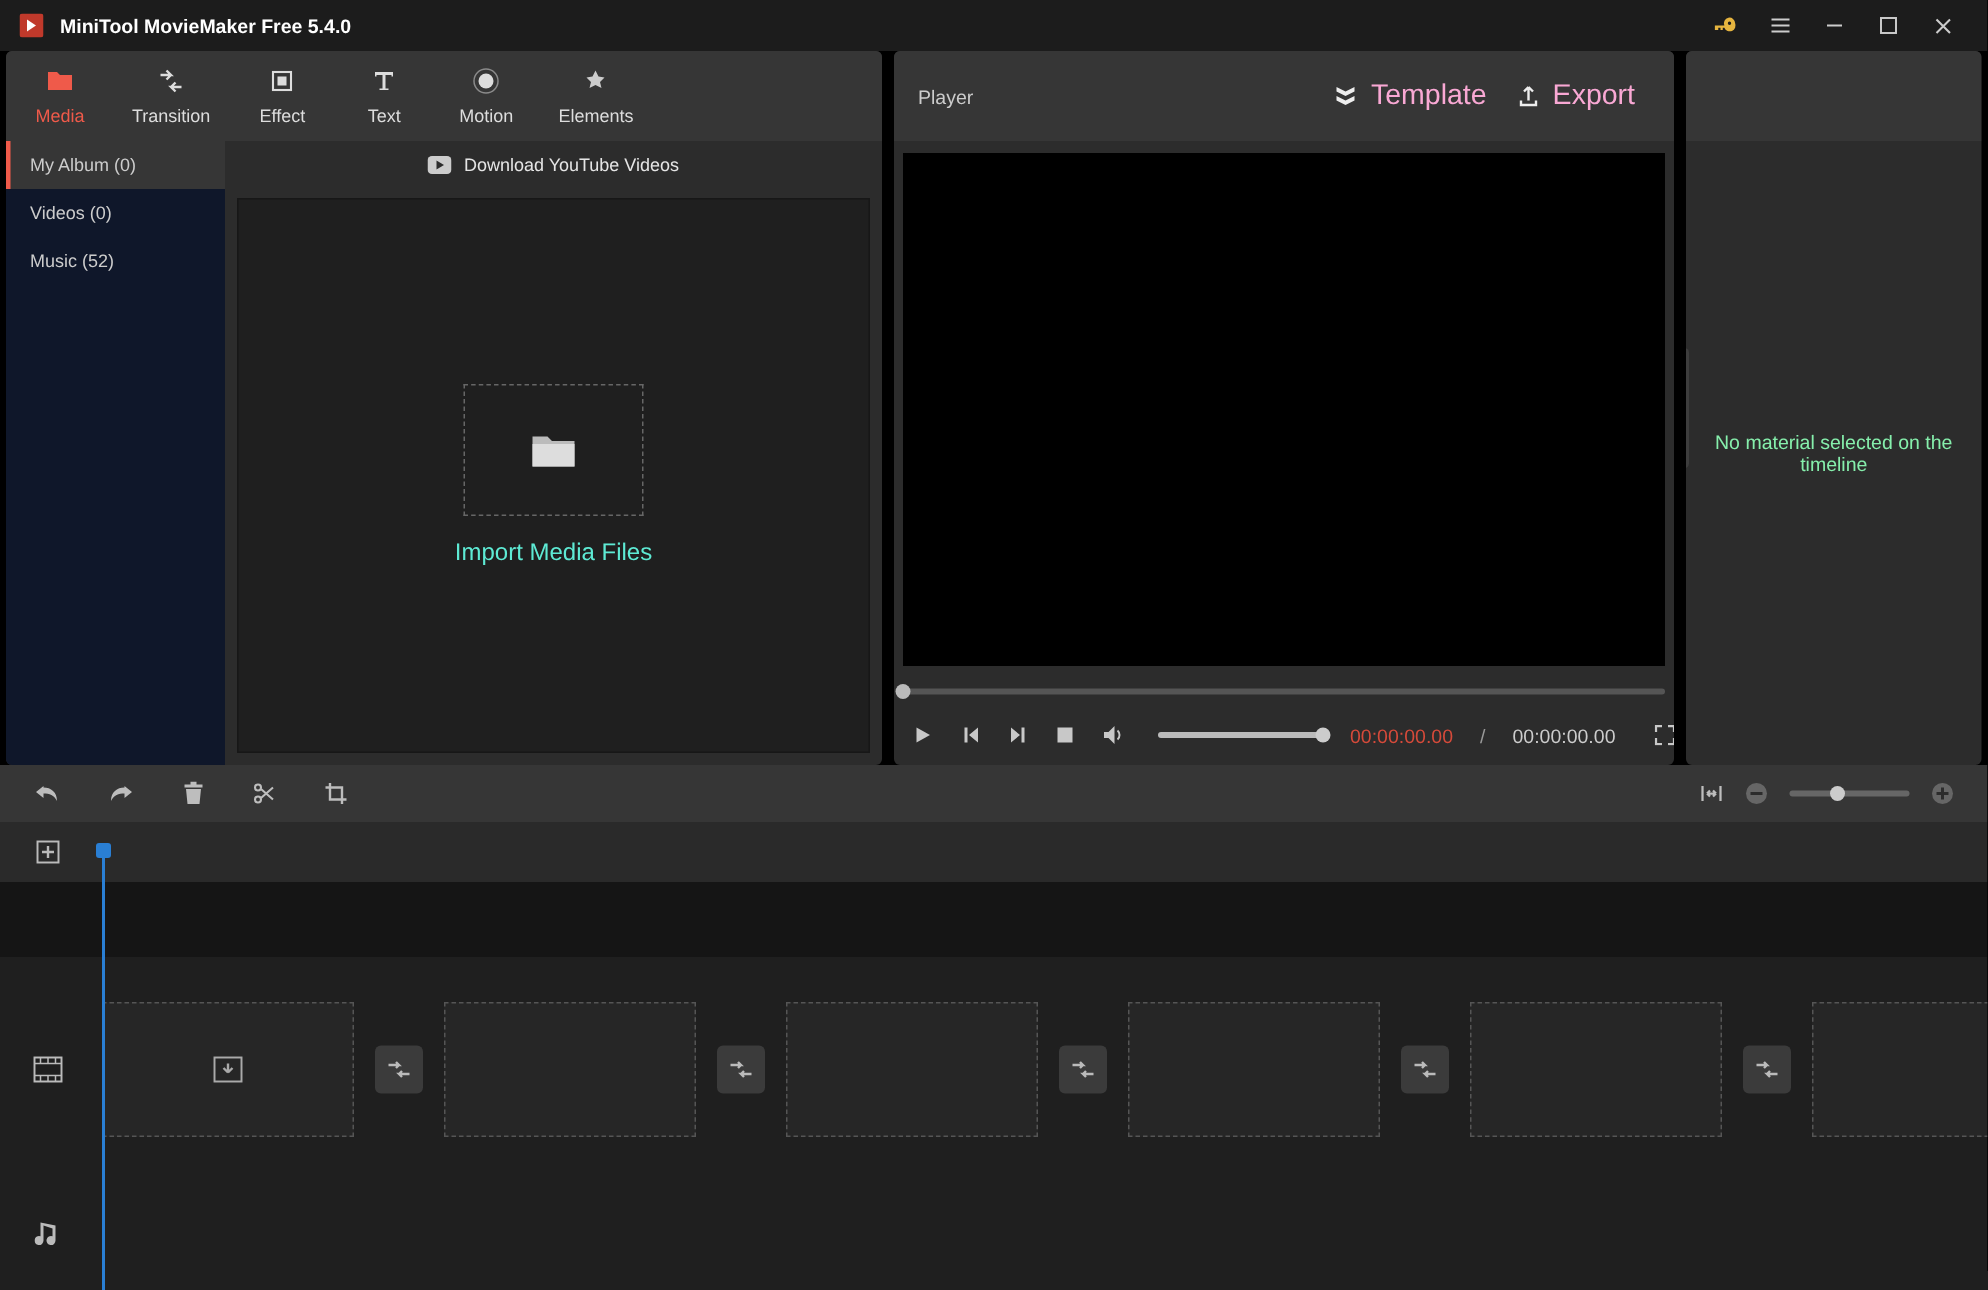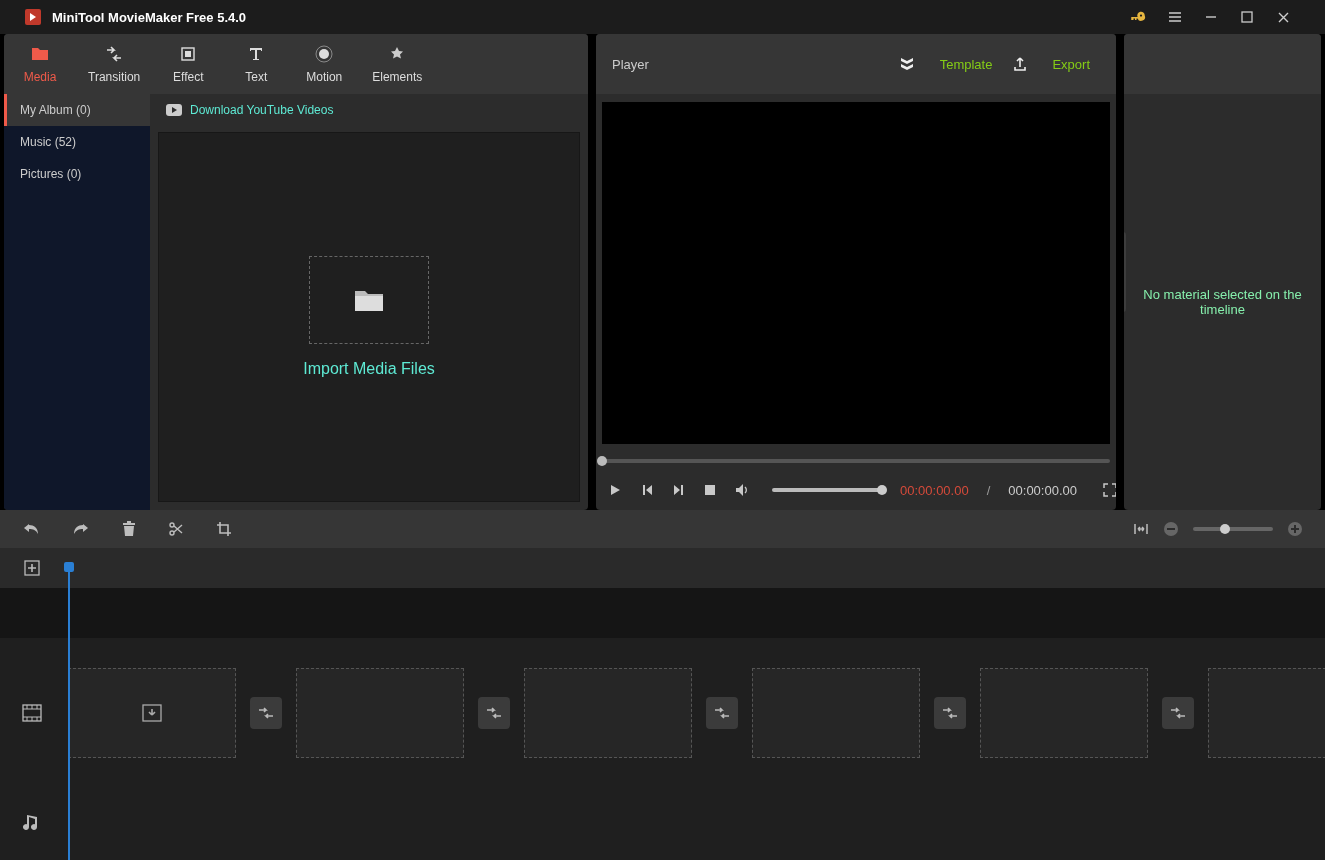--- a/index.html
+++ b/index.html
@@ -1,48 +1,48 @@
 <!DOCTYPE html>
 <html><head>
 <meta charset="utf-8">
 <style>
   *{box-sizing:border-box;margin:0;padding:0;font-family:"Segoe UI",Arial,sans-serif;user-select:none}
   html,body{width:1325px;height:860px;background:#000;overflow:hidden;color:#aaa;font-size:13px}
   svg{display:block}
   
-  .titlebar{height:34px;background:#1c1c1c;display:flex;align-items:center;padding:0 24px;gap:10px}
+  .titlebar{height:34px;background:#1c1c1c;display:flex;align-items:center;padding:0 12px;gap:10px}
   .logo{width:18px;height:18px;display:flex;align-items:center;justify-content:center}
   .title-text{color:#fff;font-size:13px;font-weight:600;flex:1}
   .win-btns{display:flex;align-items:center;gap:0}
   .key-ic{margin-right:10px;cursor:pointer;display:flex;align-items:center}
   .win-btn{width:36px;height:34px;display:flex;align-items:center;justify-content:center;cursor:pointer;color:#ccc}
   
   .upper{display:flex;gap:8px;padding:0 4px;height:476px}
   .panel{background:#2c2c2c;border-radius:4px;overflow:hidden;display:flex;flex-direction:column}
   .media-panel{width:584px}
   .tabstrip{height:60px;background:#363636;display:flex;align-items:center;padding:0 2px}
   .tab{flex:0 0 auto;display:flex;flex-direction:column;align-items:center;justify-content:center;gap:6px;padding:8px 14px;cursor:pointer;color:#ddd;min-width:68px}
   .tab.active{color:#ef5a4a}
   .tab .ic{width:20px;height:20px;display:flex;align-items:center;justify-content:center}
   .tab .lbl{font-size:12px}
   .media-body{flex:1;display:flex}
   .cat-list{width:146px;background:#0f172a}
   .cat-item{height:32px;display:flex;align-items:center;padding:0 16px;font-size:12px;color:#ccc;cursor:pointer;position:relative}
   .cat-item.active{background:#363636}
   .cat-item.active::before{content:"";position:absolute;left:0;top:0;bottom:0;width:3px;background:#ef5a4a}
   .media-main{flex:1;display:flex;flex-direction:column}
-  .dl-row{height:32px;display:flex;justify-content:flex-start;align-items:center;padding:0 16px;gap:8px;font-size:12px;color:#5eead4;cursor:pointer}
+  .dl-row{height:32px;display:flex;justify-content:center;align-items:center;padding:0 16px;gap:8px;font-size:12px;color:#e5e5e5;cursor:pointer}
   .import-area{flex:1;margin:6px 8px 8px;border:1px solid #171717;background:#1f1f1f;display:flex;flex-direction:column;align-items:center;justify-content:center;gap:16px}
   .import-box{width:120px;height:88px;border:1px dashed #666;display:flex;align-items:center;justify-content:center;cursor:pointer}
   .import-label{font-size:16px;color:#5eead4}
   
   .player-panel{width:520px}
   .player-head{height:60px;background:#363636;display:flex;align-items:center;padding:0 16px}
   .player-title{flex:1;color:#ccc;font-size:13px}
-  .hdr-btn{display:flex;align-items:center;gap:24px;cursor:pointer;color:#84cc16;font-size:13px;padding:6px 10px}
+  .hdr-btn{display:flex;align-items:center;gap:8px;cursor:pointer;color:#f9a8d4;font-size:19px;padding:6px 10px}
   .player-body{flex:1;display:flex;flex-direction:column;padding:0 6px}
   .canvas{flex:1;background:#000;margin:8px 0}
   .scrub{height:18px;display:flex;align-items:center}
   .scrub-track{flex:1;height:4px;border-radius:2px;background:#555;position:relative}
   .scrub-dot{position:absolute;left:0;top:50%;transform:translate(-50%,-50%);width:10px;height:10px;border-radius:50%;background:#bbb}
   .controls{height:40px;display:flex;align-items:center;gap:18px;padding:0 6px}
   .ctl{cursor:pointer;color:#c8c8c8;width:16px;height:16px;display:flex;align-items:center;justify-content:center}
   .vol{flex:0 0 110px;height:4px;background:#bbb;border-radius:2px;position:relative;margin-left:4px;cursor:pointer}
   .vol-dot{position:absolute;right:0;top:50%;transform:translate(50%,-50%);width:10px;height:10px;border-radius:50%;background:#ccc}
   .time-cur{margin-left:auto;color:#d54a3a;font-size:13px}
@@ -169,24 +169,24 @@
         </span>
         <span class="lbl">Elements</span>
       </div>
     </div>
     <div class="media-body">
       <div class="cat-list">
         <div class="cat-item active">
             <span>My Album (0)</span>
           </div>
         <div class="cat-item">
+            <span>Videos (0)</span>
+          </div>
+        <div class="cat-item">
             <span>Music (52)</span>
-          </div>
-        <div class="cat-item">
-            <span>Pictures (0)</span>
           </div>
       </div>
       <div class="media-main">
         <div class="dl-row">
           <span>
             <svg width="16" height="12" viewBox="0 0 16 12">
                 <rect width="16" height="12" rx="3" fill="#ccc"></rect>
                 <path d="M6 3v6l5-3z" fill="#2c2c2c"></path>
               </svg>
           </span>

